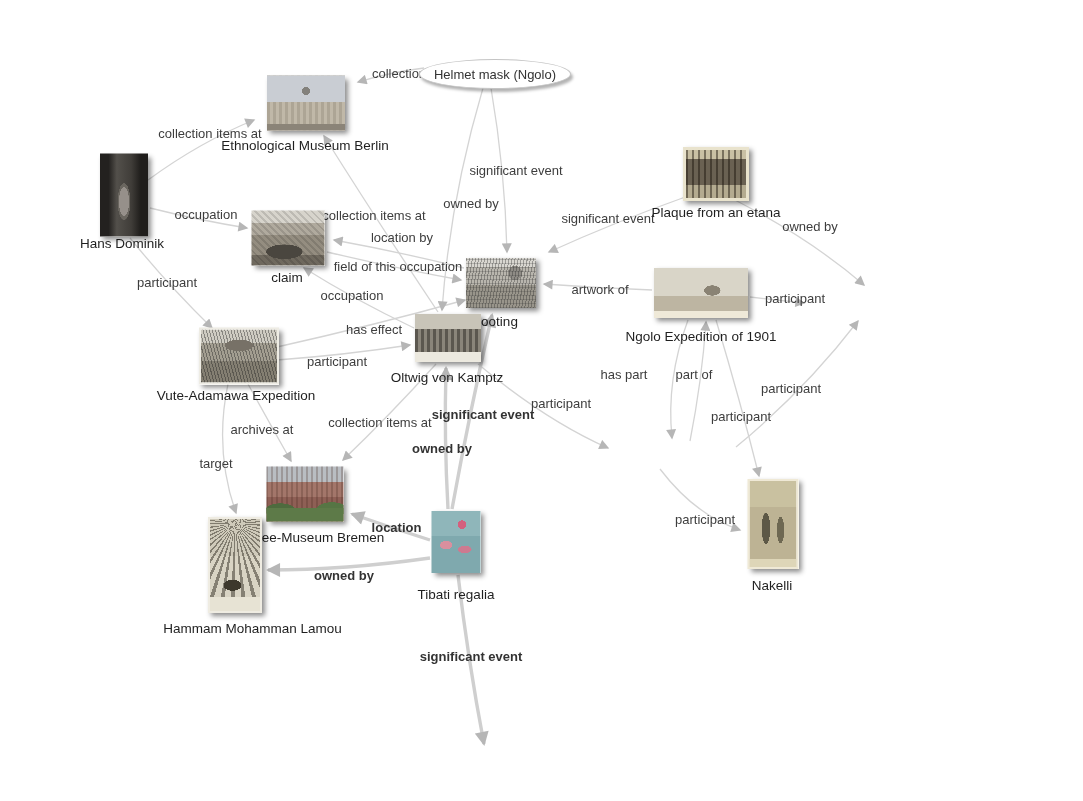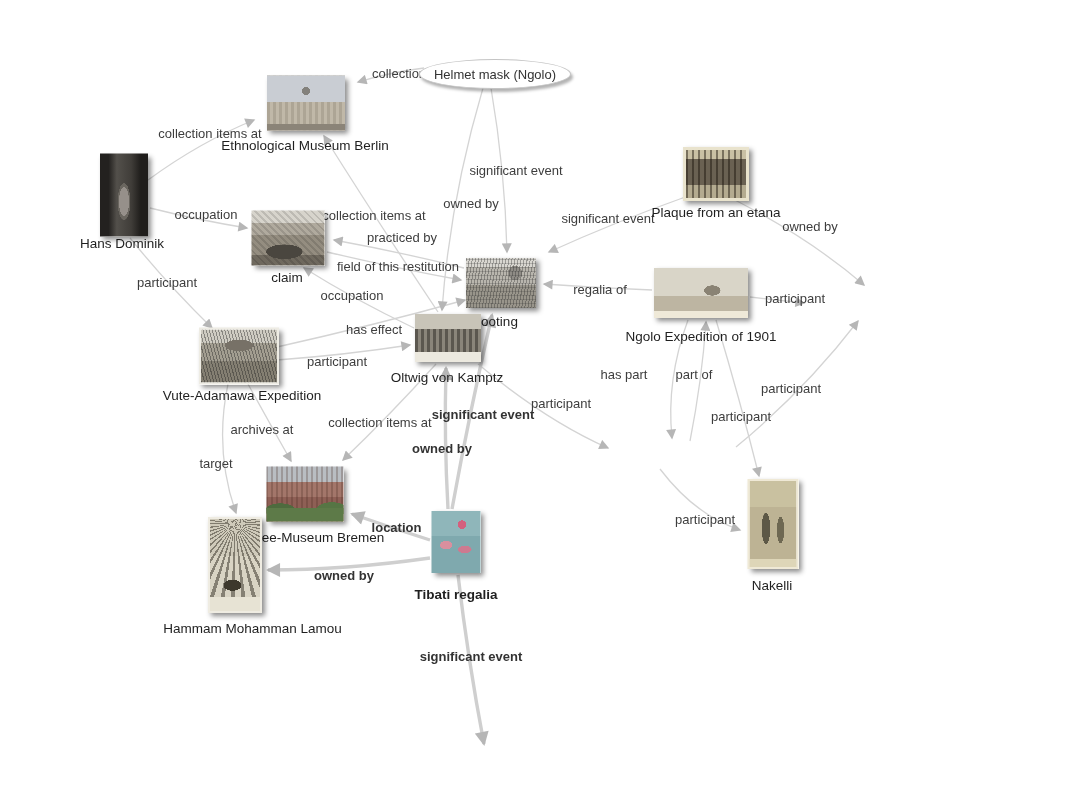--- a/index.html
+++ b/index.html
@@ -4,21 +4,21 @@
 <style>
   html,body{margin:0;padding:0;background:#fff;}
   #canvas{position:relative;width:1083px;height:801px;background:#fff;overflow:hidden;
           font-family:"Liberation Sans",sans-serif;}
   #edge-layer{position:absolute;left:0;top:0;z-index:1;}
   .edge-label{position:absolute;z-index:2;transform:translate(-50%,-50%);white-space:nowrap;
               font-size:13px;color:#3d3d3d;pointer-events:none;}
   .edge-label.bold{font-weight:bold;color:#333;}
   .node-label{position:absolute;z-index:3;transform:translate(-50%,-50%);white-space:nowrap;
               font-size:13.5px;color:#1f1f1f;pointer-events:none;}
-  .node-label.bold{font-weight:bold;}
+  .node-label.bold{font-weight:normal;}
   .img-node{position:absolute;z-index:4;transform:translate(-50%,-50%);
             box-shadow:3px 3px 5px rgba(0,0,0,.45);cursor:pointer;}
   .ellipse-node{position:absolute;z-index:4;transform:translate(-50%,-50%);
             background:#fff;border:1px solid #c4c4c4;border-radius:50%;
             display:flex;align-items:center;justify-content:center;white-space:nowrap;
             font-size:13px;color:#333;box-shadow:2px 3px 3px rgba(0,0,0,.3);cursor:pointer;}
   
   .ph-museum-berlin{background:
     radial-gradient(circle 8px at 50% 28%, #83817c 0 50%, transparent 52%),
     linear-gradient(0deg, #8b8478 0 12%, transparent 12%),
@@ -114,52 +114,52 @@
       <path d="M452,509 Q470,410 492,315" fill="none" stroke="#cfcfcf" stroke-width="3.4" marker-end="url(#arrow-bold)"></path>
       <path d="M448,509 Q444,438 446,368" fill="none" stroke="#cfcfcf" stroke-width="3.4" marker-end="url(#arrow-bold)"></path>
       <path d="M430,540 Q392,528 352,514" fill="none" stroke="#cfcfcf" stroke-width="3.4" marker-end="url(#arrow-bold)"></path>
       <path d="M430,558 Q345,570 268,570" fill="none" stroke="#cfcfcf" stroke-width="3.4" marker-end="url(#arrow-bold)"></path>
       <path d="M458,575 Q468,660 484,744" fill="none" stroke="#cfcfcf" stroke-width="3.4" marker-end="url(#arrow-bold)"></path>
     </svg>
     <div class="edge-label" style="left: 210px; top: 133px;">collection items at</div>
     <div class="edge-label" style="left: 399px; top: 73px;">collection</div>
     <div class="edge-label" style="left: 206px; top: 214px;">occupation</div>
     <div class="edge-label" style="left: 374px; top: 215px;">collection items at</div>
-    <div class="edge-label" style="left: 402px; top: 237px;">practiced by</div>
-    <div class="edge-label" style="left: 398px; top: 266px;">field of this restitution</div>
+    <div class="edge-label" style="left: 402px; top: 237px;">location by</div>
+    <div class="edge-label" style="left: 398px; top: 266px;">field of this occupation</div>
     <div class="edge-label" style="left: 352px; top: 295px;">occupation</div>
     <div class="edge-label" style="left: 167px; top: 282px;">participant</div>
     <div class="edge-label" style="left: 374px; top: 329px;">has effect</div>
     <div class="edge-label" style="left: 337px; top: 361px;">participant</div>
     <div class="edge-label" style="left: 516px; top: 170px;">significant event</div>
     <div class="edge-label" style="left: 471px; top: 203px;">owned by</div>
     <div class="edge-label" style="left: 608px; top: 218px;">significant event</div>
     <div class="edge-label" style="left: 810px; top: 226px;">owned by</div>
-    <div class="edge-label" style="left: 600px; top: 289px;">regalia of</div>
+    <div class="edge-label" style="left: 600px; top: 289px;">artwork of</div>
     <div class="edge-label" style="left: 795px; top: 298px;">participant</div>
     <div class="edge-label" style="left: 624px; top: 374px;">has part</div>
     <div class="edge-label" style="left: 694px; top: 374px; text-align: center;">part of</div>
     <div class="edge-label" style="left: 791px; top: 388px;">participant</div>
     <div class="edge-label" style="left: 741px; top: 416px;">participant</div>
     <div class="edge-label" style="left: 561px; top: 403px;">participant</div>
     <div class="edge-label" style="left: 262px; top: 429px;">archives at</div>
     <div class="edge-label" style="left: 216px; top: 463px;">target</div>
     <div class="edge-label" style="left: 380px; top: 422px;">collection items at</div>
     <div class="edge-label bold" style="left: 483px; top: 414px;">significant event</div>
     <div class="edge-label bold" style="left: 442px; top: 448px;">owned by</div>
     <div class="edge-label bold" style="left: 382px; top: 527px; padding-left: 29px;">location</div>
     <div class="edge-label bold" style="left: 344px; top: 575px;">owned by</div>
     <div class="edge-label bold" style="left: 471px; top: 656px;">significant event</div>
     <div class="edge-label" style="left: 705px; top: 519px;">participant</div>
     <div class="node-label" style="left: 305px; top: 145px;">Ethnological Museum Berlin</div>
     <div class="node-label" style="left: 122px; top: 243px;">Hans Dominik</div>
     <div class="node-label" style="left: 287px; top: 277px;">claim</div>
     <div class="node-label" style="left: 498px; top: 321px;">looting</div>
     <div class="node-label" style="left: 447px; top: 377px;">Oltwig von Kamptz</div>
-    <div class="node-label" style="left: 242px; top: 395px; text-align: right;">Vute-Adamawa Expedition</div>
+    <div class="node-label" style="left: 236px; top: 395px; text-align: right;">Vute-Adamawa Expedition</div>
     <div class="node-label" style="left: 716px; top: 212px;">Plaque from an etana</div>
     <div class="node-label" style="left: 701px; top: 336px;">Ngolo Expedition of 1901</div>
     <div class="node-label" style="left: 772px; top: 585px;">Nakelli</div>
     <div class="node-label" style="left: 305px; top: 537px;">Übersee-Museum Bremen</div>
     <div class="node-label" style="left: 236px; top: 628px; padding-left: 33px;">Hammam Mohamman Lamou</div>
     <div class="node-label bold" style="left: 456px; top: 594px;">Tibati regalia</div>
     <div class="ellipse-node" style="left: 495px; top: 74px; width: 150px; height: 28px; text-align: center;">
       <span>Helmet mask (Ngolo)</span>
     </div>
     <div class="img-node ph-museum-berlin" style="left: 306px; top: 103px; width: 78px; height: 55px;"></div>

